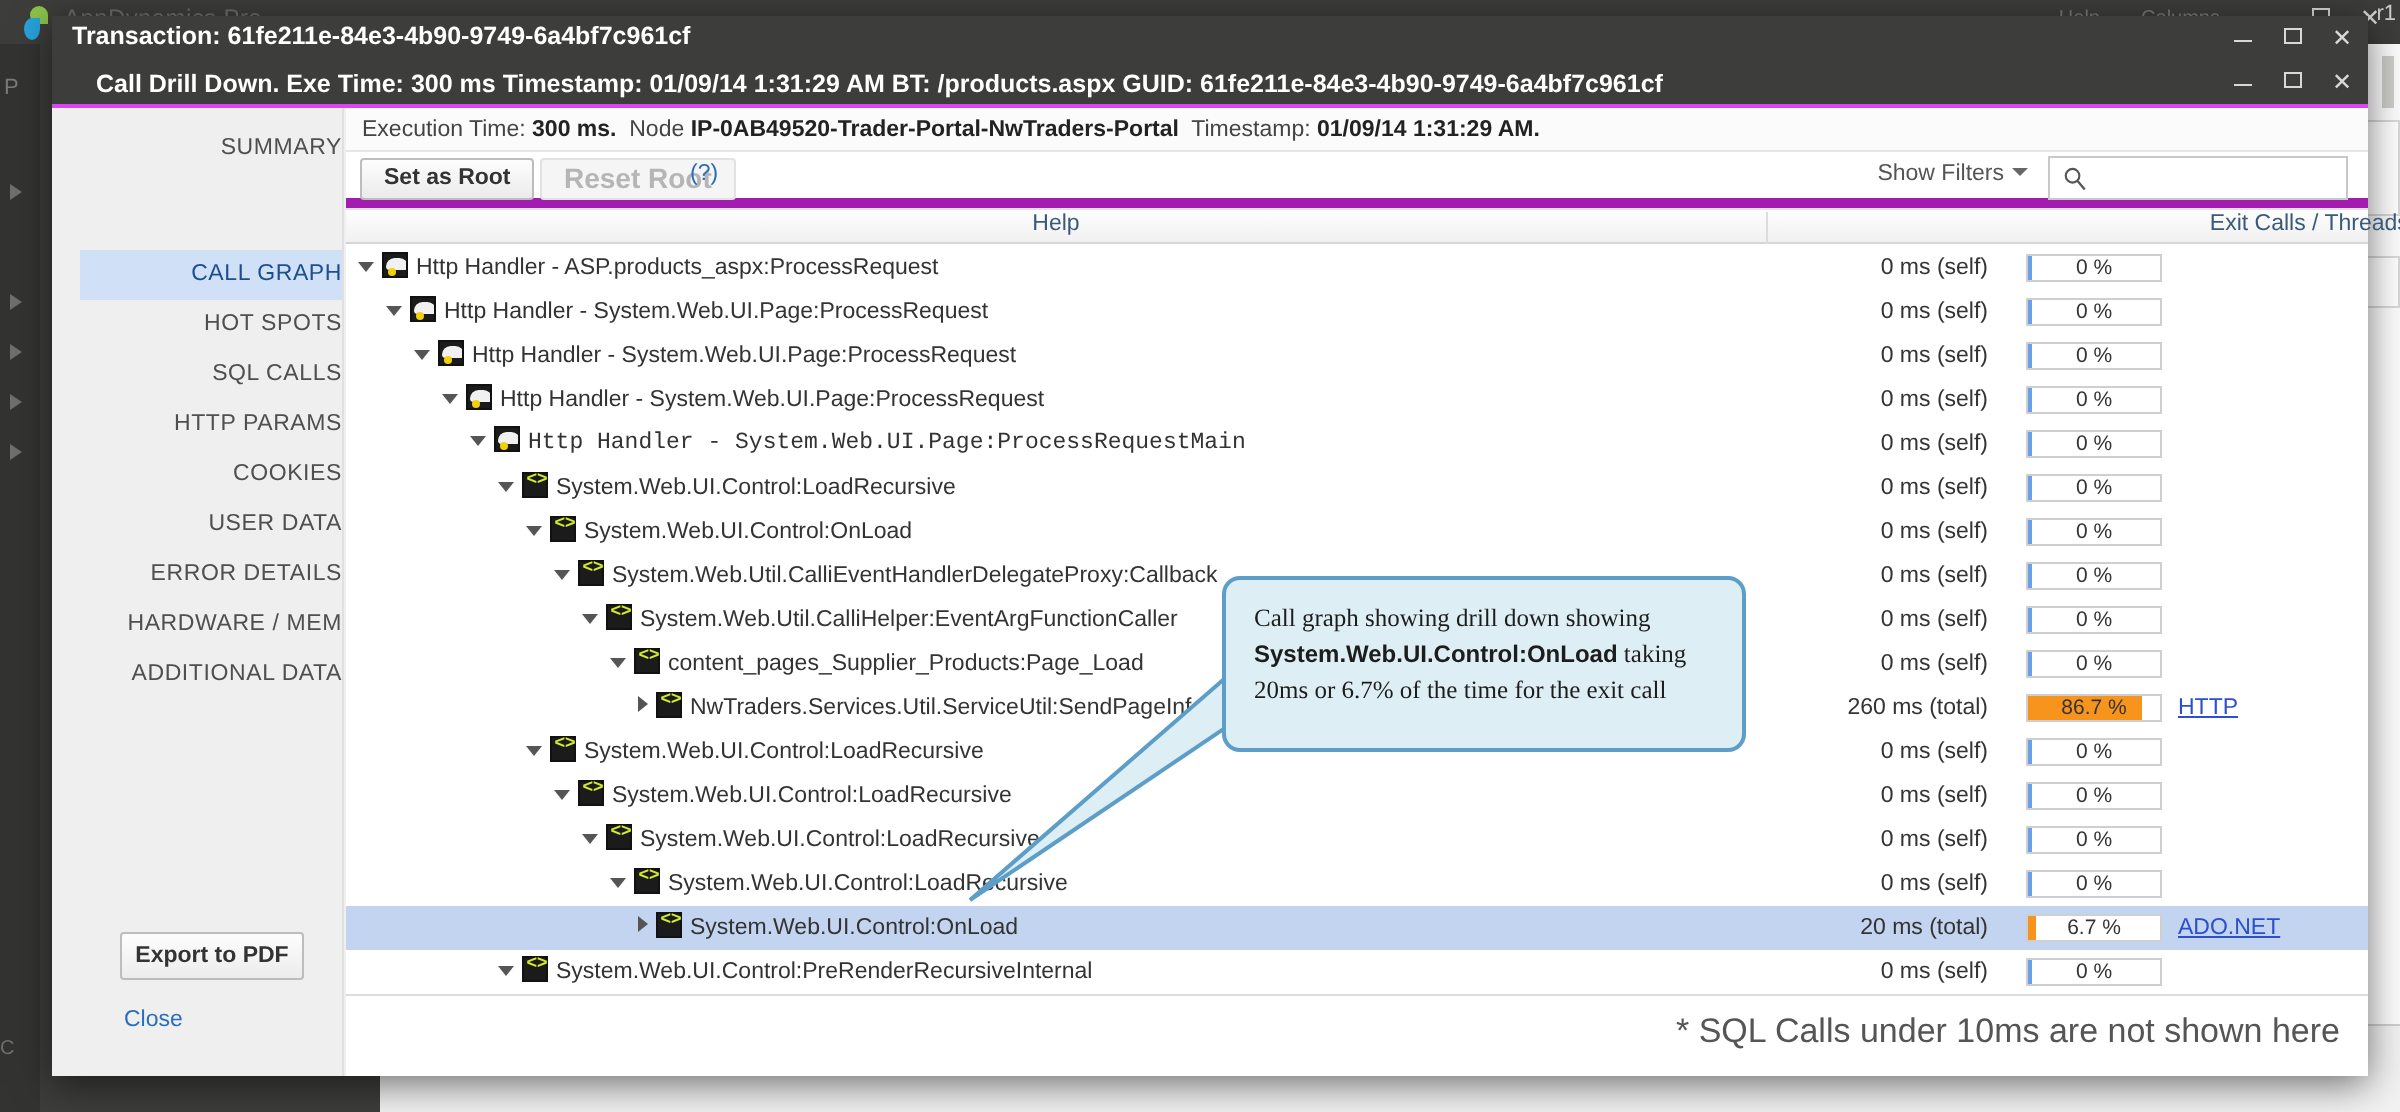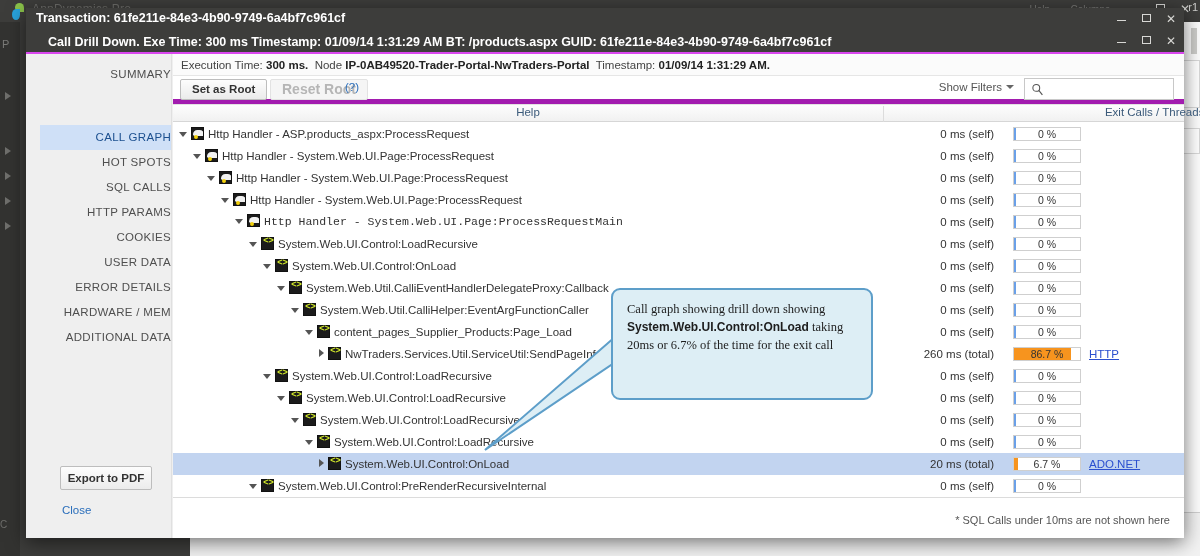--- a/index.html
+++ b/index.html
@@ -273,26 +273,26 @@
     line-height:12px; text-align:center; font-size:10.5px; color:#333;
   }
   .cell-exit {
     position:absolute; top:0; left:916px; width:120px; height:22px;
     line-height:22px; font-size:11.5px; color:#2b4fcf;
     text-decoration:underline; cursor:pointer;
   }
 
   .footnote {
     position:absolute; right:14px; bottom:12px;
-    font-size:11px; color:#555;
+    font-size:17px; color:#555;
   }
 
   
   .callout {
-    position:absolute; left:611px; top:288px; width:262px; height:112px;
+    position:absolute; left:611px; top:288px; width:262px; height:88px;
     background:#ddeef5; border:2px solid #5d9ec9; border-radius:9px;
     padding:10px 14px; font-size:12.5px; color:#1d1d1d; line-height:18px;
     font-family:"Liberation Serif", serif;
   }
   .callout b { font-family:"Liberation Sans", sans-serif; font-size:12px;}
   .callout-tail { position:absolute; left:455px; top:330px; }
 </style>
 </head>
 <body>
 

